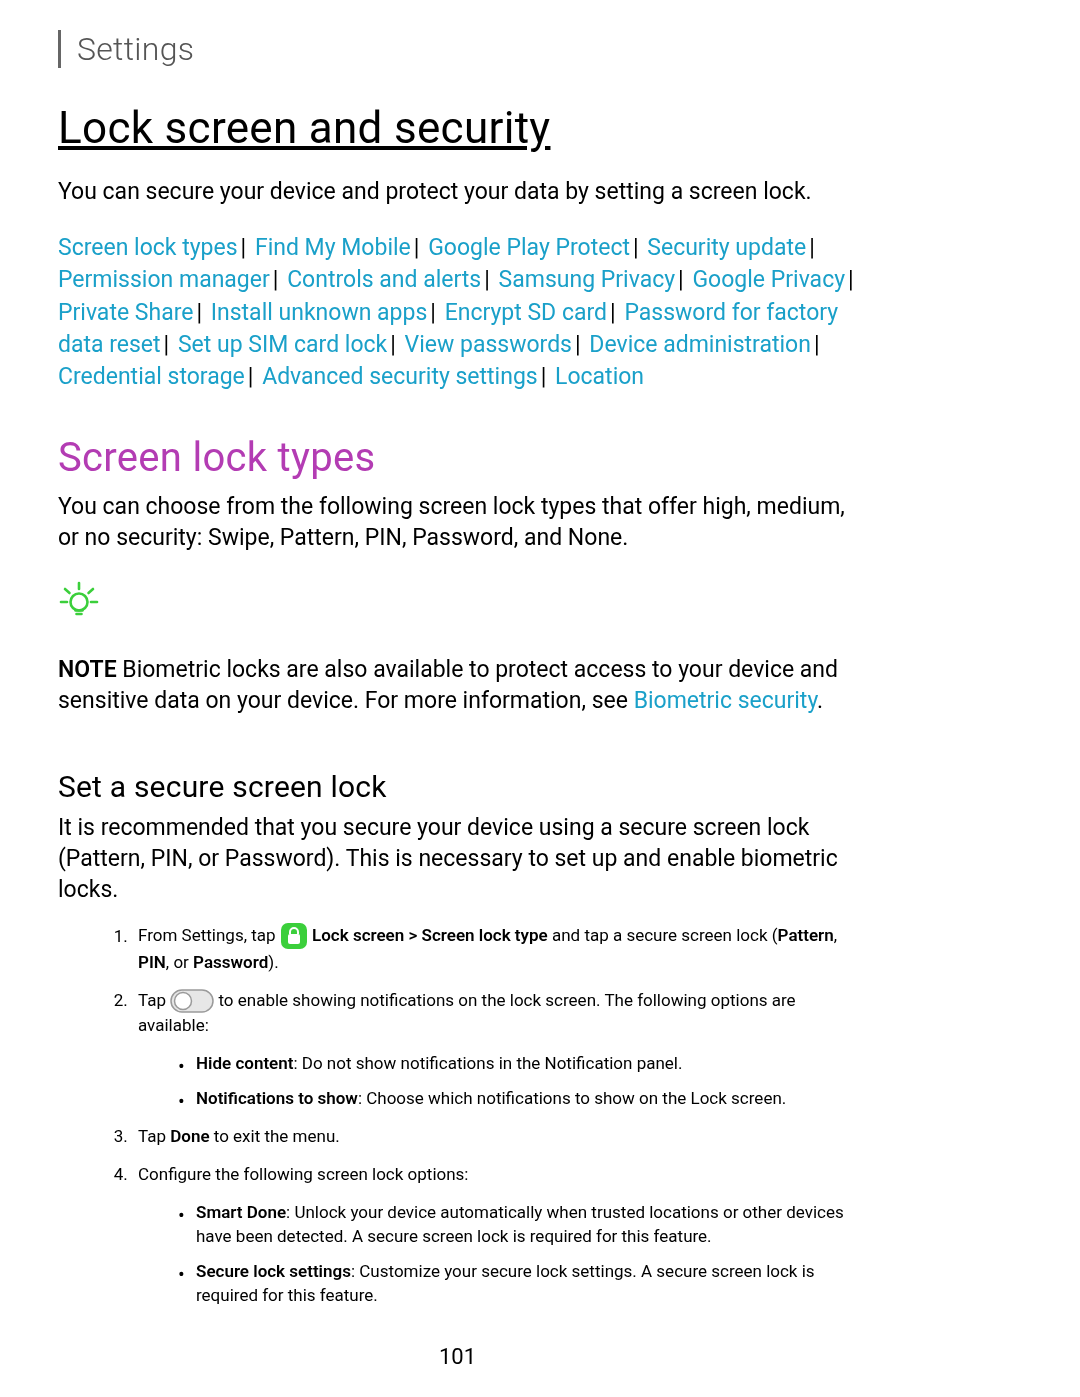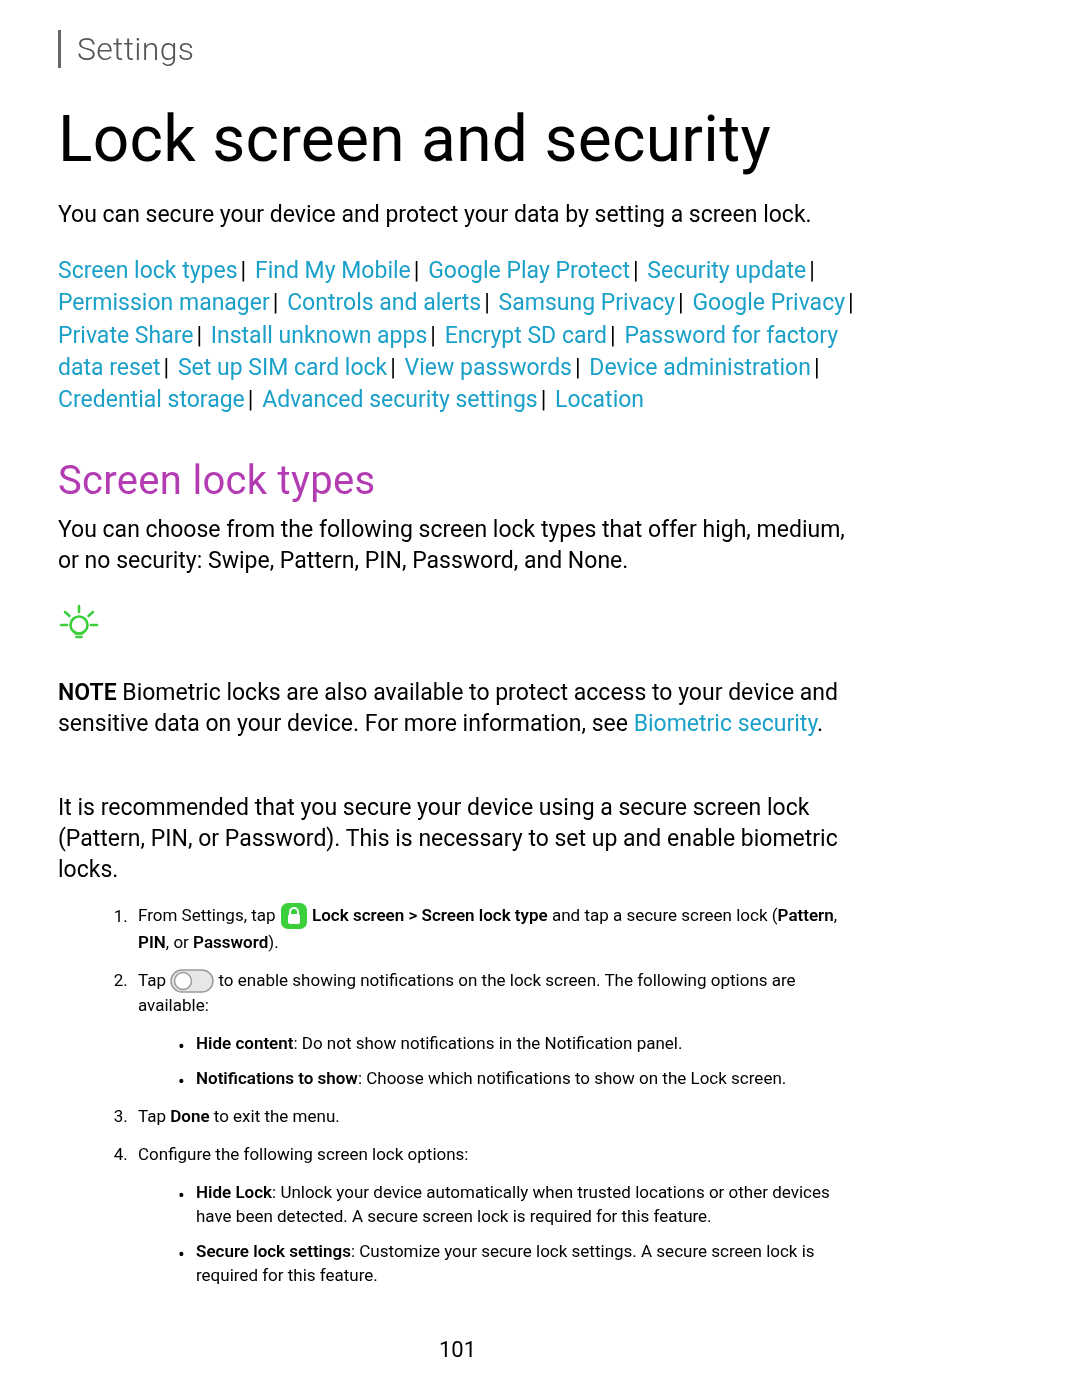--- a/index.html
+++ b/index.html
@@ -21,24 +21,25 @@
     padding-left: 16px;
     margin-bottom: 34px;
   }
   .crumb {
     font-size: 32px;
     font-weight: 300;
     color: #555555;
     letter-spacing: 0.3px;
   }
   h1.page-title {
-    font-size: 64px;
+    font-size: 44px;
     font-weight: 400;
     margin: 0 0 22px 0;
     letter-spacing: 0.3px;
+    text-decoration: underline;
   }
   .intro {
     font-size: 23px;
     line-height: 1.4;
     margin: 0 0 24px 0;
   }
   .links-block {
     font-size: 23px;
     line-height: 1.4;
     margin: 0 0 41px 0;
@@ -121,21 +122,21 @@
     content: "\2022";
     position: absolute;
     left: 0;
     top: 0;
     font-size: 20px;
     line-height: 1.4;
   }
   .page-num {
     position: absolute;
     left: 0; right: 0;
-    bottom: 35px;
+    bottom: 28px;
     text-align: center;
     font-size: 22px;
   }
 </style>
 </head>
 <body>
 
 <div class="page">
 
   <div class="crumb-wrap">
@@ -183,20 +184,21 @@
           <line x1="3" y1="23" x2="9" y2="23"></line>
           <line x1="39" y1="23" x2="33" y2="23"></line>
         </g>
       </svg>
     </span>
     <p class="note-text">
       <span class="note-label">NOTE</span><span>  Biometric locks are also available to protect access to your device and sensitive data on your device. For more information, see </span><a href="#">Biometric security</a><span>.</span>
     </p>
   </div>
 
+  <h3 class="subsection-title">Set a secure screen lock</h3>
 
   <p class="sub-intro">It is recommended that you secure your device using a secure screen lock (Pattern, PIN, or Password). This is necessary to set up and enable biometric locks.</p>
 
   <ol class="steps">
     <li>
       <span>From Settings, tap </span>
       <span class="lock-icon">
         <svg width="28" height="28" viewBox="0 0 28 28">
           <rect x="1" y="1" width="26" height="26" rx="7" ry="7" fill="#3bcf3b"></rect>
           <g fill="none" stroke="#ffffff" stroke-width="2">
@@ -228,21 +230,21 @@
     </li>
 
     <li>
       <span>Tap </span><span class="b">Done</span><span> to exit the menu.</span>
     </li>
 
     <li>
       <span>Configure the following screen lock options:</span>
       <ul class="bullets">
         <li>
-          <span class="b">Hide Lock</span><span>: Unlock your device automatically when trusted locations or other devices have been detected. A secure screen lock is required for this feature.</span>
+          <span class="b">Smart Done</span><span>: Unlock your device automatically when trusted locations or other devices have been detected. A secure screen lock is required for this feature.</span>
         </li>
         <li>
           <span class="b">Secure lock settings</span><span>: Customize your secure lock settings. A secure screen lock is required for this feature.</span>
         </li>
       </ul>
     </li>
   </ol>
 
   <div class="page-num">101</div>
 </div>

